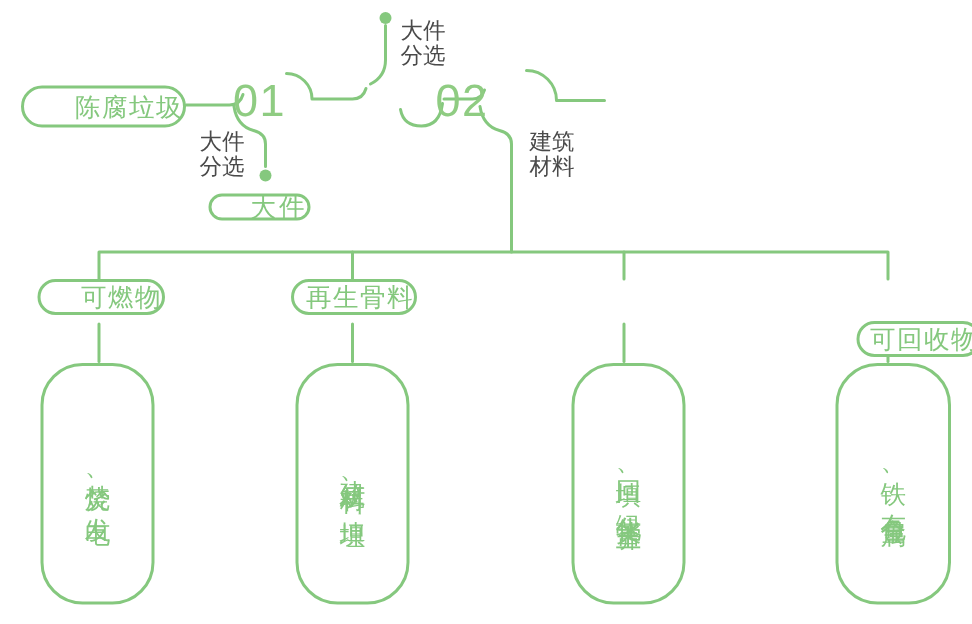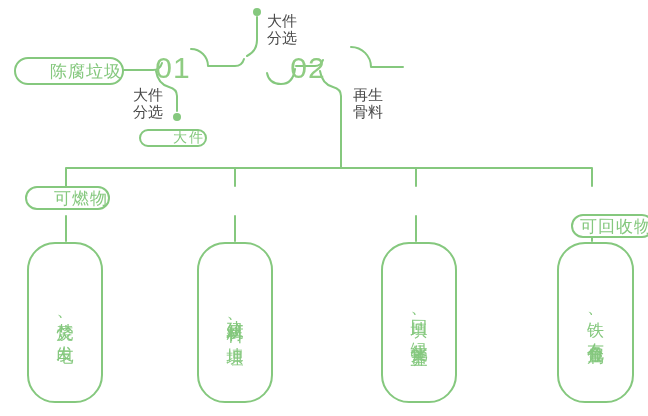--- a/index.html
+++ b/index.html
@@ -9,21 +9,21 @@
   }
   svg.wires{position:absolute;left:0;top:0;width:648px;height:416px;color:var(--line,#85c87e);}
   svg.wires path{fill:none;stroke:currentColor;stroke-width:2;stroke-linecap:round;stroke-linejoin:round;}
   svg.wires circle{fill:currentColor;stroke:none;}
   .pill{
     position:absolute;box-sizing:border-box;border:2px solid var(--line,#85c87e);
     border-radius:999px;display:flex;align-items:center;justify-content:flex-end;
     color:var(--line,#85c87e);background:#fff;white-space:nowrap;
   }
   .pill-source{left:14px;top:57px;width:110px;height:28px;font-size:17px;letter-spacing:1px;}
-  .pill-output{left:139px;top:129px;width:68px;height:18px;font-size:14px;letter-spacing:2px;}
+  .pill-output{left:139px;top:129px;width:68px;height:18px;font-size:17px;letter-spacing:2px;}
   .pill-cat{top:186px;height:24px;font-size:17px;letter-spacing:1px;}
   .pill-cat1{left:25px;width:85px;}
   .pill-cat2{left:194px;width:84px;}
   .pill-cat3{left:374px;width:80px;}
   .pill-cat4{left:571px;width:83px;margin-top:28px;}
   .vbox{
     position:absolute;top:242px;height:161px;box-sizing:border-box;
     border:2px solid var(--line,#85c87e);border-radius:28px;background:#fff;
     display:flex;align-items:center;justify-content:center;color:var(--line,#85c87e);
   }
@@ -72,28 +72,31 @@
 
   <div class="pill pill-source">
     <span>陈腐垃圾</span>
   </div>
 
   <div class="stepnum num1">01</div>
   <div class="stepnum num2">02</div>
 
   <div class="note note1">大件分选</div>
   <div class="note note2">大件分选</div>
-  <div class="note note3">再生骨料</div>
+  <div class="note note3">建筑材料</div>
 
   <div class="pill pill-output">
     <span>大件</span>
   </div>
 
   <div class="pill pill-cat pill-cat1">
     <span>可燃物</span>
+  </div>
+  <div class="pill pill-cat pill-cat2">
+    <span>再生骨料</span>
   </div>
   <div class="pill pill-cat pill-cat4">
     <span>可回收物</span>
   </div>
 
   <div class="vbox vbox1">
     <span class="vtext">焚烧、发电</span>
   </div>
   <div class="vbox vbox2">
     <span class="vtext">建筑材料、填埋</span>

